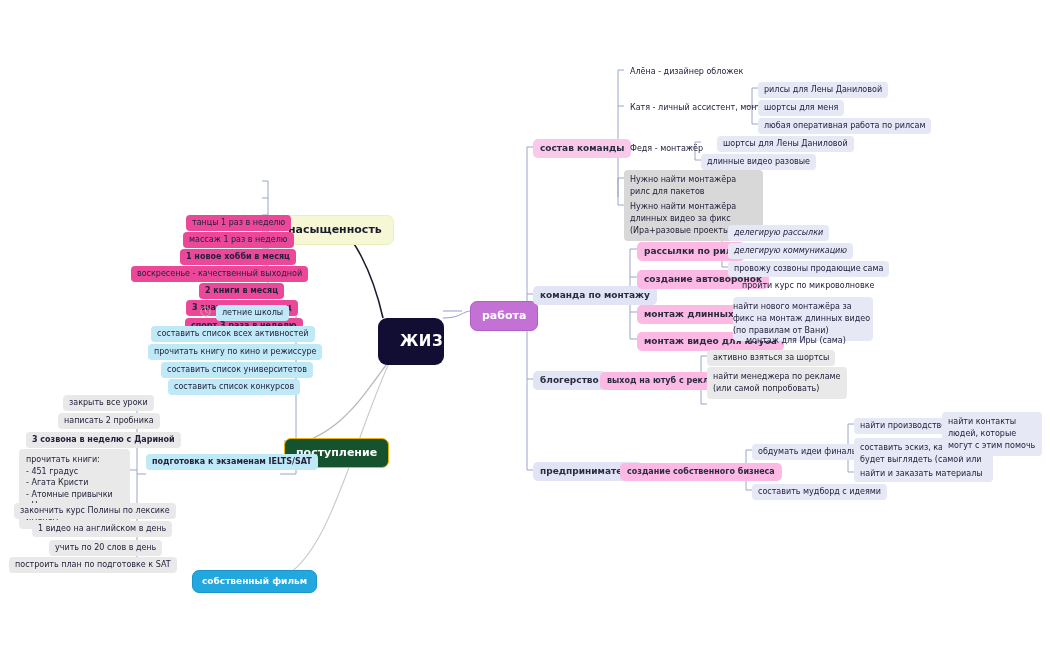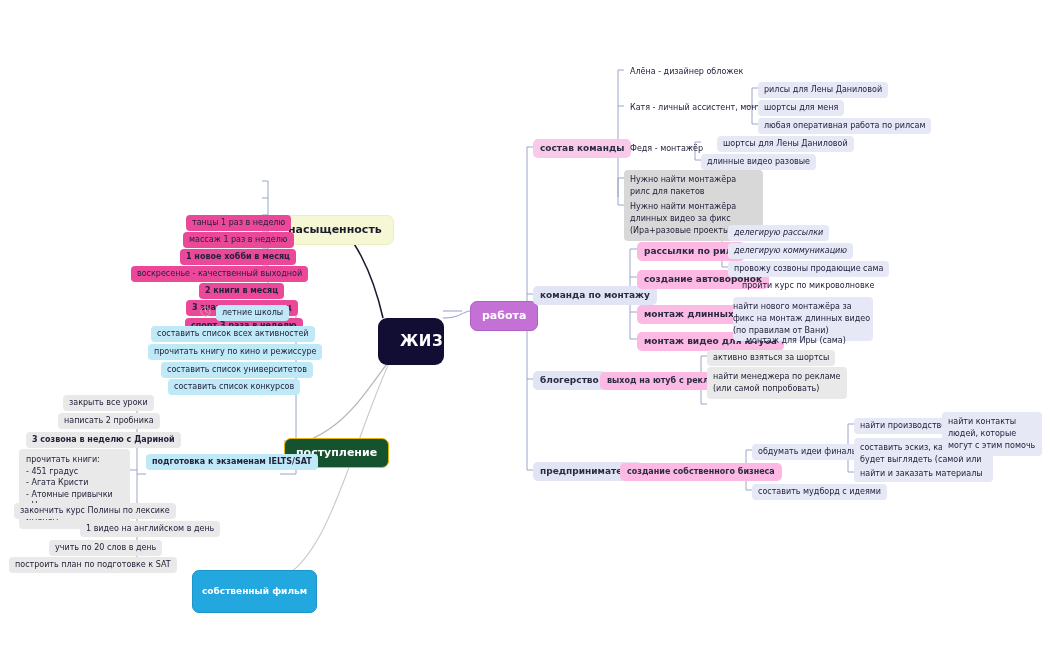--- a/index.html
+++ b/index.html
@@ -195,21 +195,21 @@
   </svg>
 
   <div class="node n-root" style="left:378px;top:318px;width:66px;">ЖИЗНЬ</div>
 
   <div class="node n-l1 c-purple" style="left:470px;top:301px;">работа</div>
 
   <div class="node n-l1 c-cream" style="left:276px;top:215px;">насыщенность</div>
 
   <div class="node n-l1 c-blue" style="left:284px;top:438px;">поступление</div>
 
-  <div class="node n-l1 c-teal" style="left:192px;top:570px;font-size:9px;padding:15px 9px;">собственный фильм</div>
+  <div class="node n-l1 c-teal" style="left:192px;top:570px;font-size:9px;padding:5px 9px;">собственный фильм</div>
 
   <div class="node n-leaf leaf-cream" style="left:186px;top:175px;">танцы 1 раз в неделю</div>
   <div class="node n-leaf leaf-cream" style="left:183px;top:192px;">массаж 1 раз в неделю</div>
   <div class="node n-leaf leaf-cream bold" style="left:180px;top:209px;">1 новое хобби в месяц</div>
   <div class="node n-leaf leaf-cream" style="left:131px;top:226px;">воскресенье - качественный выходной</div>
   <div class="node n-leaf leaf-cream bold" style="left:199px;top:243px;">2 книги в месяц</div>
   <div class="node n-leaf leaf-cream bold" style="left:186px;top:260px;">3 знакомства в месяц</div>
   <div class="node n-leaf leaf-cream bold" style="left:185px;top:278px;">спорт 3 раза в неделю</div>
 
   <svg class="circ-icon" style="left:200px;top:306px;" viewBox="0 0 12 12">
@@ -226,21 +226,21 @@
 
   <div class="node n-leaf leaf-gray2" style="left:63px;top:395px;">закрыть все уроки</div>
   <div class="node n-leaf leaf-gray2" style="left:58px;top:413px;">написать 2 пробника</div>
   <div class="node n-leaf leaf-gray2 bold" style="left:26px;top:432px;">3 созвона в неделю с Дариной</div>
   <div class="node n-leaf leaf-gray2 multi" style="left:19px;top:449px;width:111px;padding:5px 7px;">прочитать книги:
 - 451 градус
 - Агата Кристи
 - Атомные привычки
 - Назови меня своим именем</div>
   <div class="node n-leaf leaf-gray2" style="left:14px;top:503px;">закончить курс Полины по лексике</div>
-  <div class="node n-leaf leaf-gray2" style="left:32px;top:521px;margin-left:48px;">1 видео на английском в день</div>
+  <div class="node n-leaf leaf-gray2" style="left:32px;top:521px;">1 видео на английском в день</div>
   <div class="node n-leaf leaf-gray2" style="left:49px;top:540px;">учить по 20 слов в день</div>
   <div class="node n-leaf leaf-gray2" style="left:9px;top:557px;">построить план по подготовке к SAT</div>
 
   <div class="node n-l2 c-pinklight" style="left:533px;top:139px;">состав команды</div>
 
   <div class="node n-leaf leaf-plain" style="left:624px;top:64px;">Алёна - дизайнер обложек</div>
   <div class="node n-leaf leaf-plain" style="left:624px;top:100px;">Катя - личный ассистент, монтажёр</div>
   <div class="node n-leaf leaf-plain" style="left:624px;top:141px;">Федя - монтажёр</div>
   <div class="node n-leaf leaf-gray wrap" style="left:624px;top:170px;width:139px;padding:4px 6px;line-height:1.5;">Нужно найти монтажёра рилс для пакетов (съёмка+сценарии+монтаж)</div>
   <div class="node n-leaf leaf-gray wrap" style="left:624px;top:197px;width:139px;padding:4px 6px;line-height:1.5;">Нужно найти монтажёра длинных видео за фикс (Ира+разовые проекты)</div>

